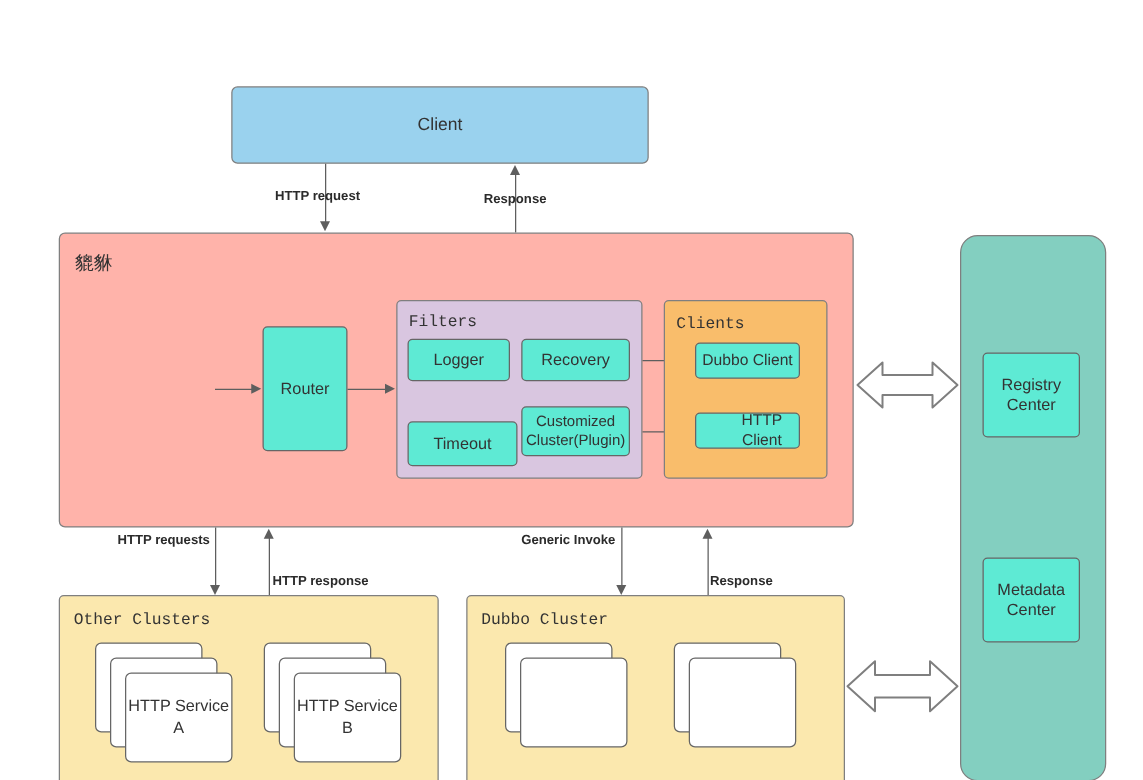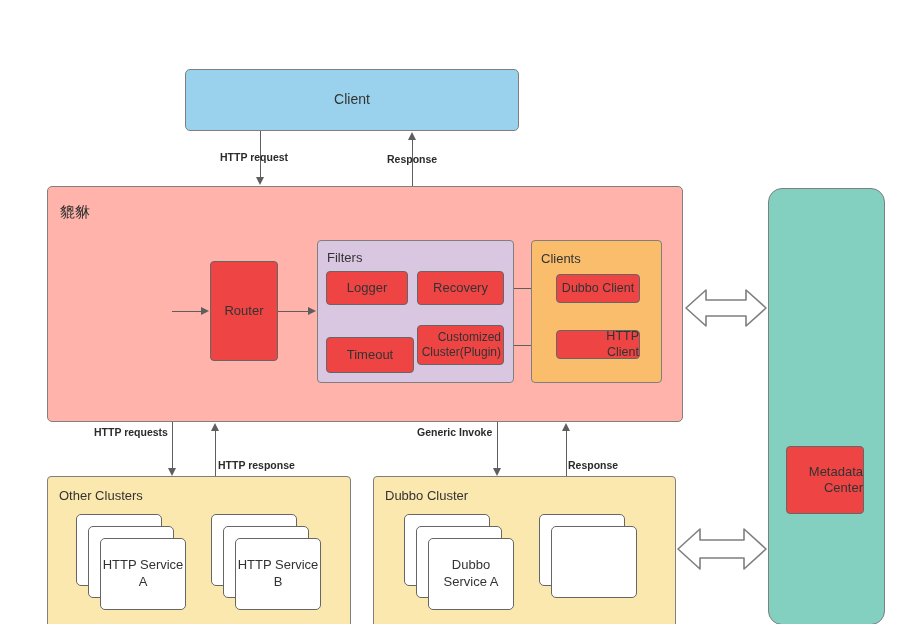--- a/index.html
+++ b/index.html
@@ -28,29 +28,30 @@
     border: 1.4px solid #666666;
     border-radius: 4px;
     display: flex;
     align-items: center;
     justify-content: center;
     text-align: center;
     font-size: 13px;
     line-height: 1.25;
     color: #333333;
   }
-  .box.white { background: #ef4444; text-align: right; }
+  .box.white { background: #5eead4; }
 
   
   .container-label {
     position: absolute;
     font-size: 13px;
     color: #333333;
     white-space: nowrap;
     line-height: 1;
+    font-family: Liberation Mono, monospace;
   }
 
   
   .gateway {
     background: #ffb3aa;
     border: 1.4px solid #7f7f7f;
     border-radius: 5px;
   }
   .filters-group {
     background: #d9c6e0;
@@ -214,20 +215,23 @@
   </div>
 
   <div class="dbl-arrow" style="left:684px; top:251px;">
     <svg width="84" height="42" viewBox="0 0 84 42">
       <polygon points="2,21 22,3 22,13 62,13 62,3 82,21 62,39 62,29 22,29 22,39" fill="#ffffff" stroke="#7f7f7f" stroke-width="1.6" stroke-linejoin="round"></polygon>
     </svg>
   </div>
 
   <div class="box center-column" style="left:768px; top:152px; width:117px; height:437px;"></div>
 
+  <div class="box white" style="left:786px; top:246px; width:78px; height:68px;">
+    <span>Registry Center</span>
+  </div>
   <div class="box white" style="left:786px; top:410px; width:78px; height:68px;">
     <span>Metadata Center</span>
   </div>
 
   <div class="vline" style="left:172px; top:386px; height:48px;"></div>
   <div class="arrow-down" style="left:167.5px; top:432px;"></div>
   <div class="edge-label" style="left:94px; top:391px;">HTTP requests</div>
 
   <div class="vline" style="left:215px; top:394px; height:46px;"></div>
   <div class="arrow-up" style="left:210.5px; top:387px;"></div>
@@ -259,23 +263,20 @@
       <span>HTTP Service B</span>
     </div>
   </div>
 
   <div class="box cluster" style="left:373px; top:440px; width:303px; height:152px;"></div>
   <div class="container-label" style="left:385px; top:453px;">Dubbo Cluster</div>
 
   <div class="stack" style="left:404px; top:478px; width:110px; height:96px;">
     <div class="card" style="left:0px; top:0px;"></div>
     <div class="card" style="left:12px; top:12px;"></div>
-    <div class="card front" style="left:24px; top:24px;">
-      <span>Dubbo Service A</span>
-    </div>
   </div>
 
   <div class="stack" style="left:539px; top:478px; width:110px; height:96px;">
     <div class="card" style="left:0px; top:0px;"></div>
     <div class="card" style="left:12px; top:12px;"></div>
   </div>
 
   <div class="dbl-arrow" style="left:676px; top:490px;">
     <svg width="92" height="46" viewBox="0 0 92 46">
       <polygon points="2,23 24,3 24,14 68,14 68,3 90,23 68,43 68,32 24,32 24,43" fill="#ffffff" stroke="#7f7f7f" stroke-width="1.6" stroke-linejoin="round"></polygon>

